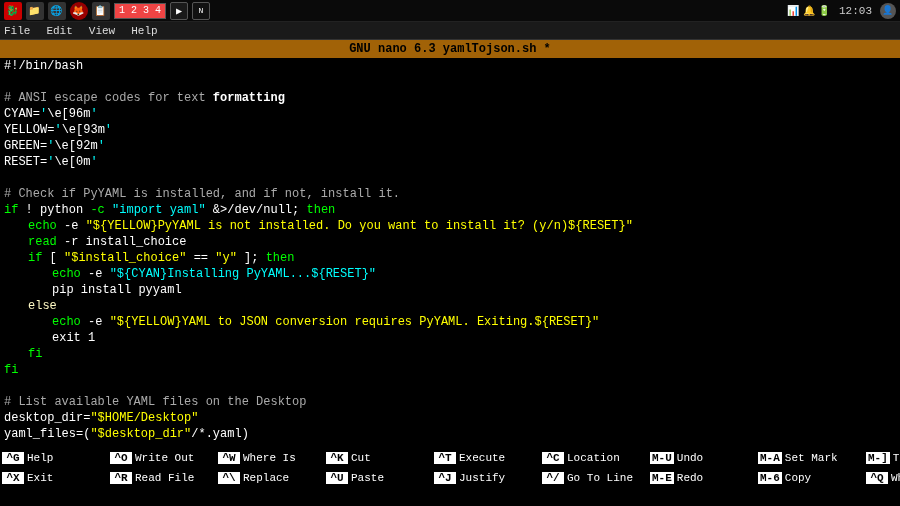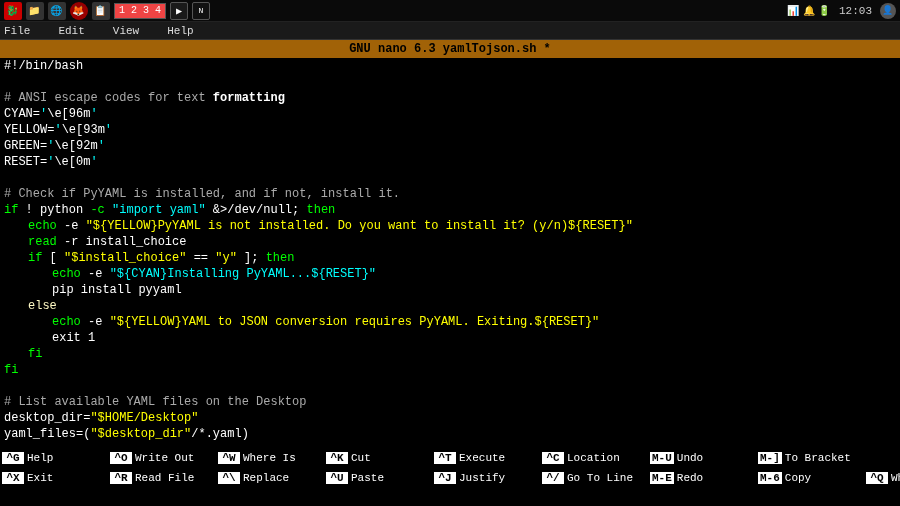--- a/index.html
+++ b/index.html
@@ -13,21 +13,21 @@
       overflow: hidden;
     }
 
     
     #menubar {
       background: #1a1a1a;
       height: 18px;
       display: flex;
       align-items: center;
       padding: 0 4px;
-      gap: 28px;
+      gap: 16px;
       border-bottom: 1px solid #333;
     }
     #menubar span { font-size: 11px; color: #ddd; cursor: pointer; }
 
     
     #nano-top {
       background: #a16207;
       color: #000;
       height: 18px;
       display: flex;
@@ -269,20 +269,24 @@
   </div>
   <div class="shortcut-item">
     <span class="shortcut-key">^C</span>
     <span class="shortcut-label">Location</span>
   </div>
   <div class="shortcut-item">
     <span class="shortcut-key">M-U</span>
     <span class="shortcut-label">Undo</span>
   </div>
   <div class="shortcut-item">
+    <span class="shortcut-key">M-A</span>
+    <span class="shortcut-label">Set Mark</span>
+  </div>
+  <div class="shortcut-item">
     <span class="shortcut-key">M-]</span>
     <span class="shortcut-label">To Bracket</span>
   </div>
 </div>
 
 <div class="shortcut-bar">
   <div class="shortcut-item">
     <span class="shortcut-key">^X</span>
     <span class="shortcut-label">Exit</span>
   </div>

